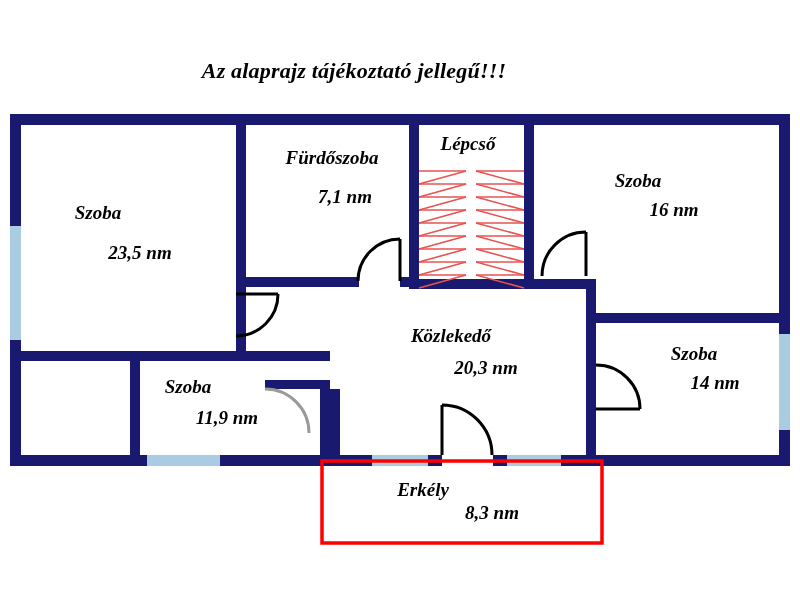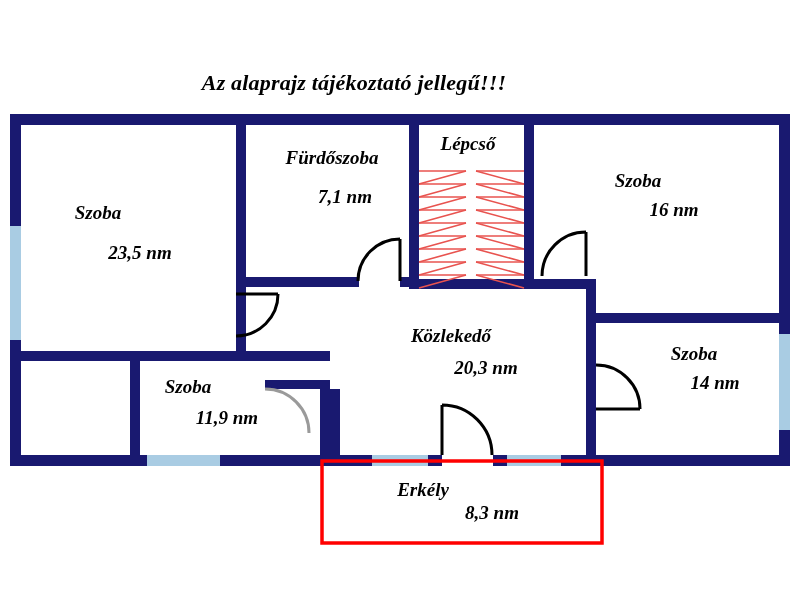--- a/index.html
+++ b/index.html
@@ -20,21 +20,20 @@
     left: 0;
     top: 58px;
     width: 708px;
     text-align: center;
     font-family: "Liberation Serif", "DejaVu Serif", serif;
     font-weight: bold;
     font-style: italic;
     font-size: 22px;
     color: #000000;
     letter-spacing: 0.2px;
-    margin-top: 12px;
   }
   svg#floorplan {
     position: absolute;
     left: 0;
     top: 0;
     width: 800px;
     height: 600px;
     display: block;
   }
   .rm-label {

